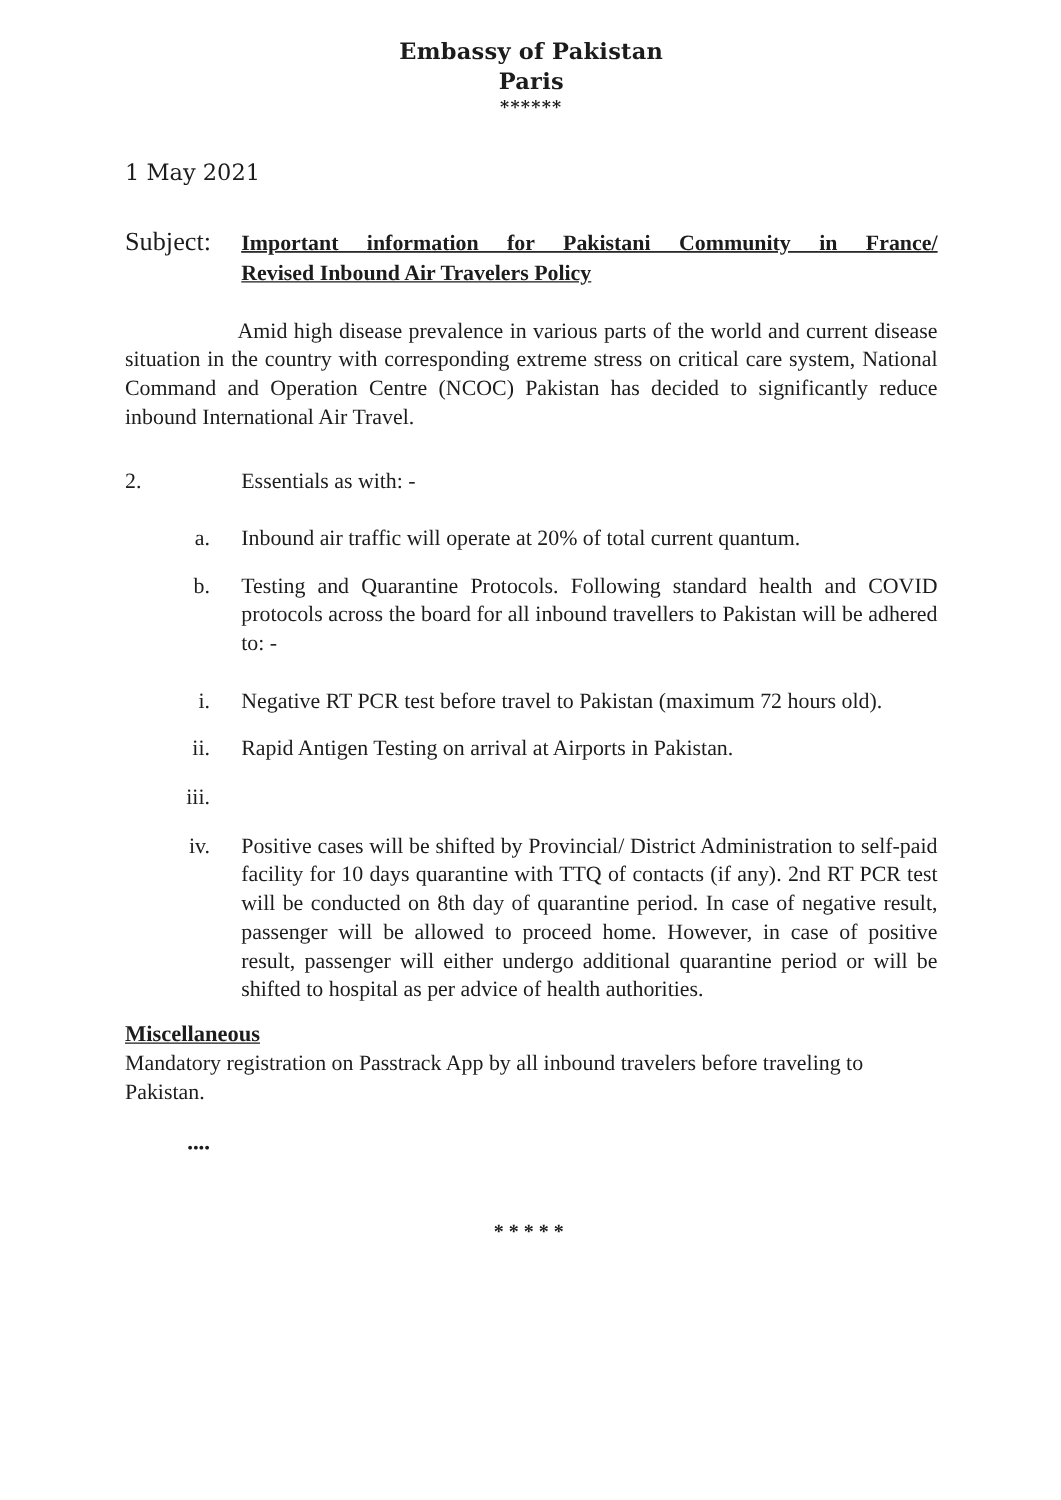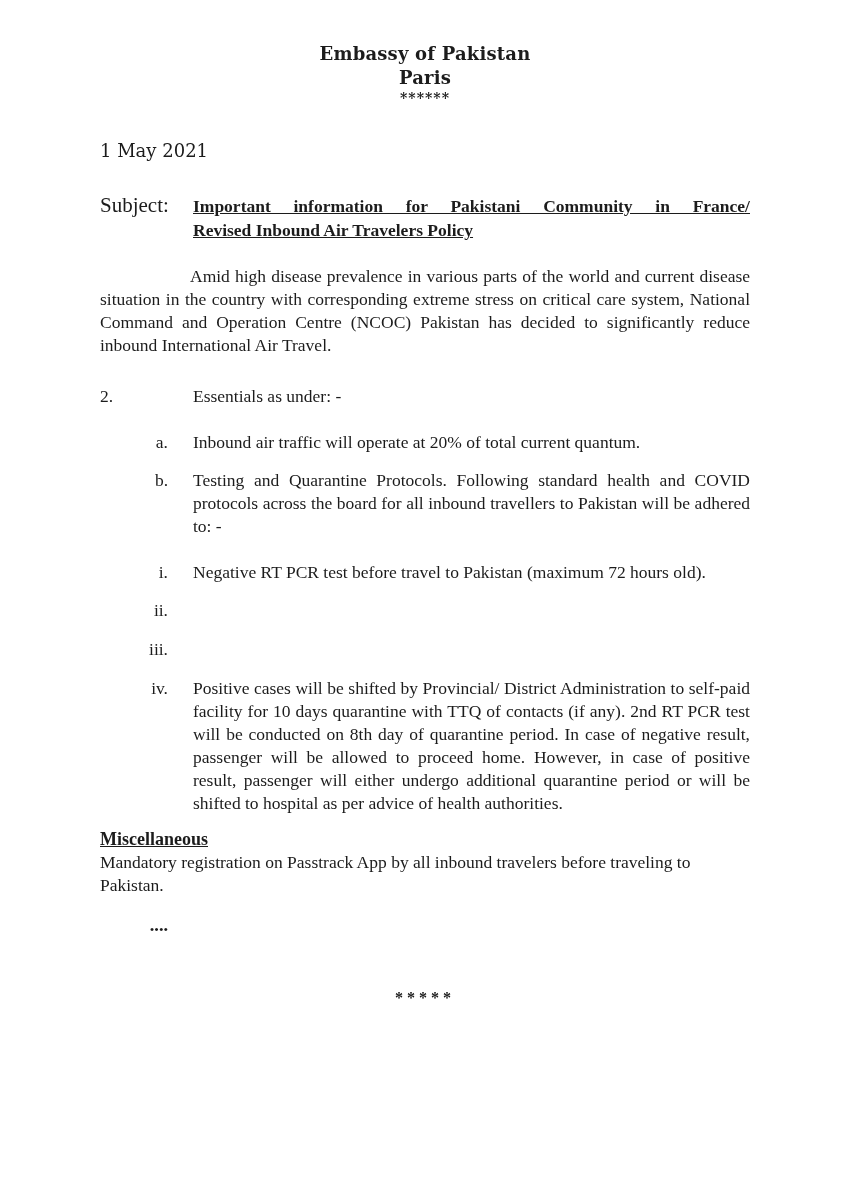--- a/index.html
+++ b/index.html
@@ -7,21 +7,21 @@
   .page {
     position: relative;
     width: 849px;
     height: 1200px;
     margin: 0 auto;
     background: #ffffff;
     color: #1c1c1c;
     font-family: "Liberation Serif", serif;
     font-size: 17.5px;
     line-height: 23px;
-    padding: 42px 99px 0 100px;
+    padding: 30px 99px 0 100px;
     overflow: hidden;
   }
   
   .letterhead { text-align: center; }
   .letterhead .org,
   .letterhead .city {
     font-family: "DejaVu Serif", serif;
     font-weight: bold;
     font-size: 18px;
     line-height: 24px;
@@ -138,40 +138,41 @@
     <div class="subject-text">
       <div class="subject-line1">Important information for Pakistani Community in France/</div>
       <span class="subject-line2">Revised Inbound Air Travelers Policy</span>
     </div>
   </div>
 
   <p class="intro">Amid high disease prevalence in various parts of the world and current disease situation in the country with corresponding extreme stress on critical care system, National Command and Operation Centre (NCOC) Pakistan has decided to significantly reduce inbound International Air Travel.</p>
 
   <div class="num-row">
     <div class="num-label">2.</div>
-    <div class="num-text">Essentials as under: -</div>
+    <div class="num-text">Essentials as with: -</div>
   </div>
 
   <div class="sub-row mt23">
     <div class="sub-label">a.</div>
     <div class="sub-text">Inbound air traffic will operate at 20% of total current quantum.</div>
   </div>
 
   <div class="sub-row mt15">
     <div class="sub-label">b.</div>
     <div class="sub-text">Testing and Quarantine Protocols. Following standard health and COVID protocols across the board for all inbound travellers to Pakistan will be adhered to: -</div>
   </div>
 
   <div class="sub-row mt23">
     <div class="sub-label">i.</div>
     <div class="sub-text">Negative RT PCR test before travel to Pakistan (maximum 72 hours old).</div>
   </div>
 
   <div class="sub-row mt15">
     <div class="sub-label">ii.</div>
+    <div class="sub-text">Rapid Antigen Testing on arrival at Airports in Pakistan.</div>
   </div>
 
   <div class="sub-row mt16">
     <div class="sub-label">iii.</div>
   </div>
 
   <div class="sub-row mt16">
     <div class="sub-label">iv.</div>
     <div class="sub-text">Positive cases will be shifted by Provincial/ District Administration to self-paid facility for 10 days quarantine with TTQ of contacts (if any). 2nd RT PCR test will be conducted on 8th day of quarantine period. In case of negative result, passenger will be allowed to proceed home. However, in case of positive result, passenger will either undergo additional quarantine period or will be shifted to hospital as per advice of health authorities.</div>
   </div>

